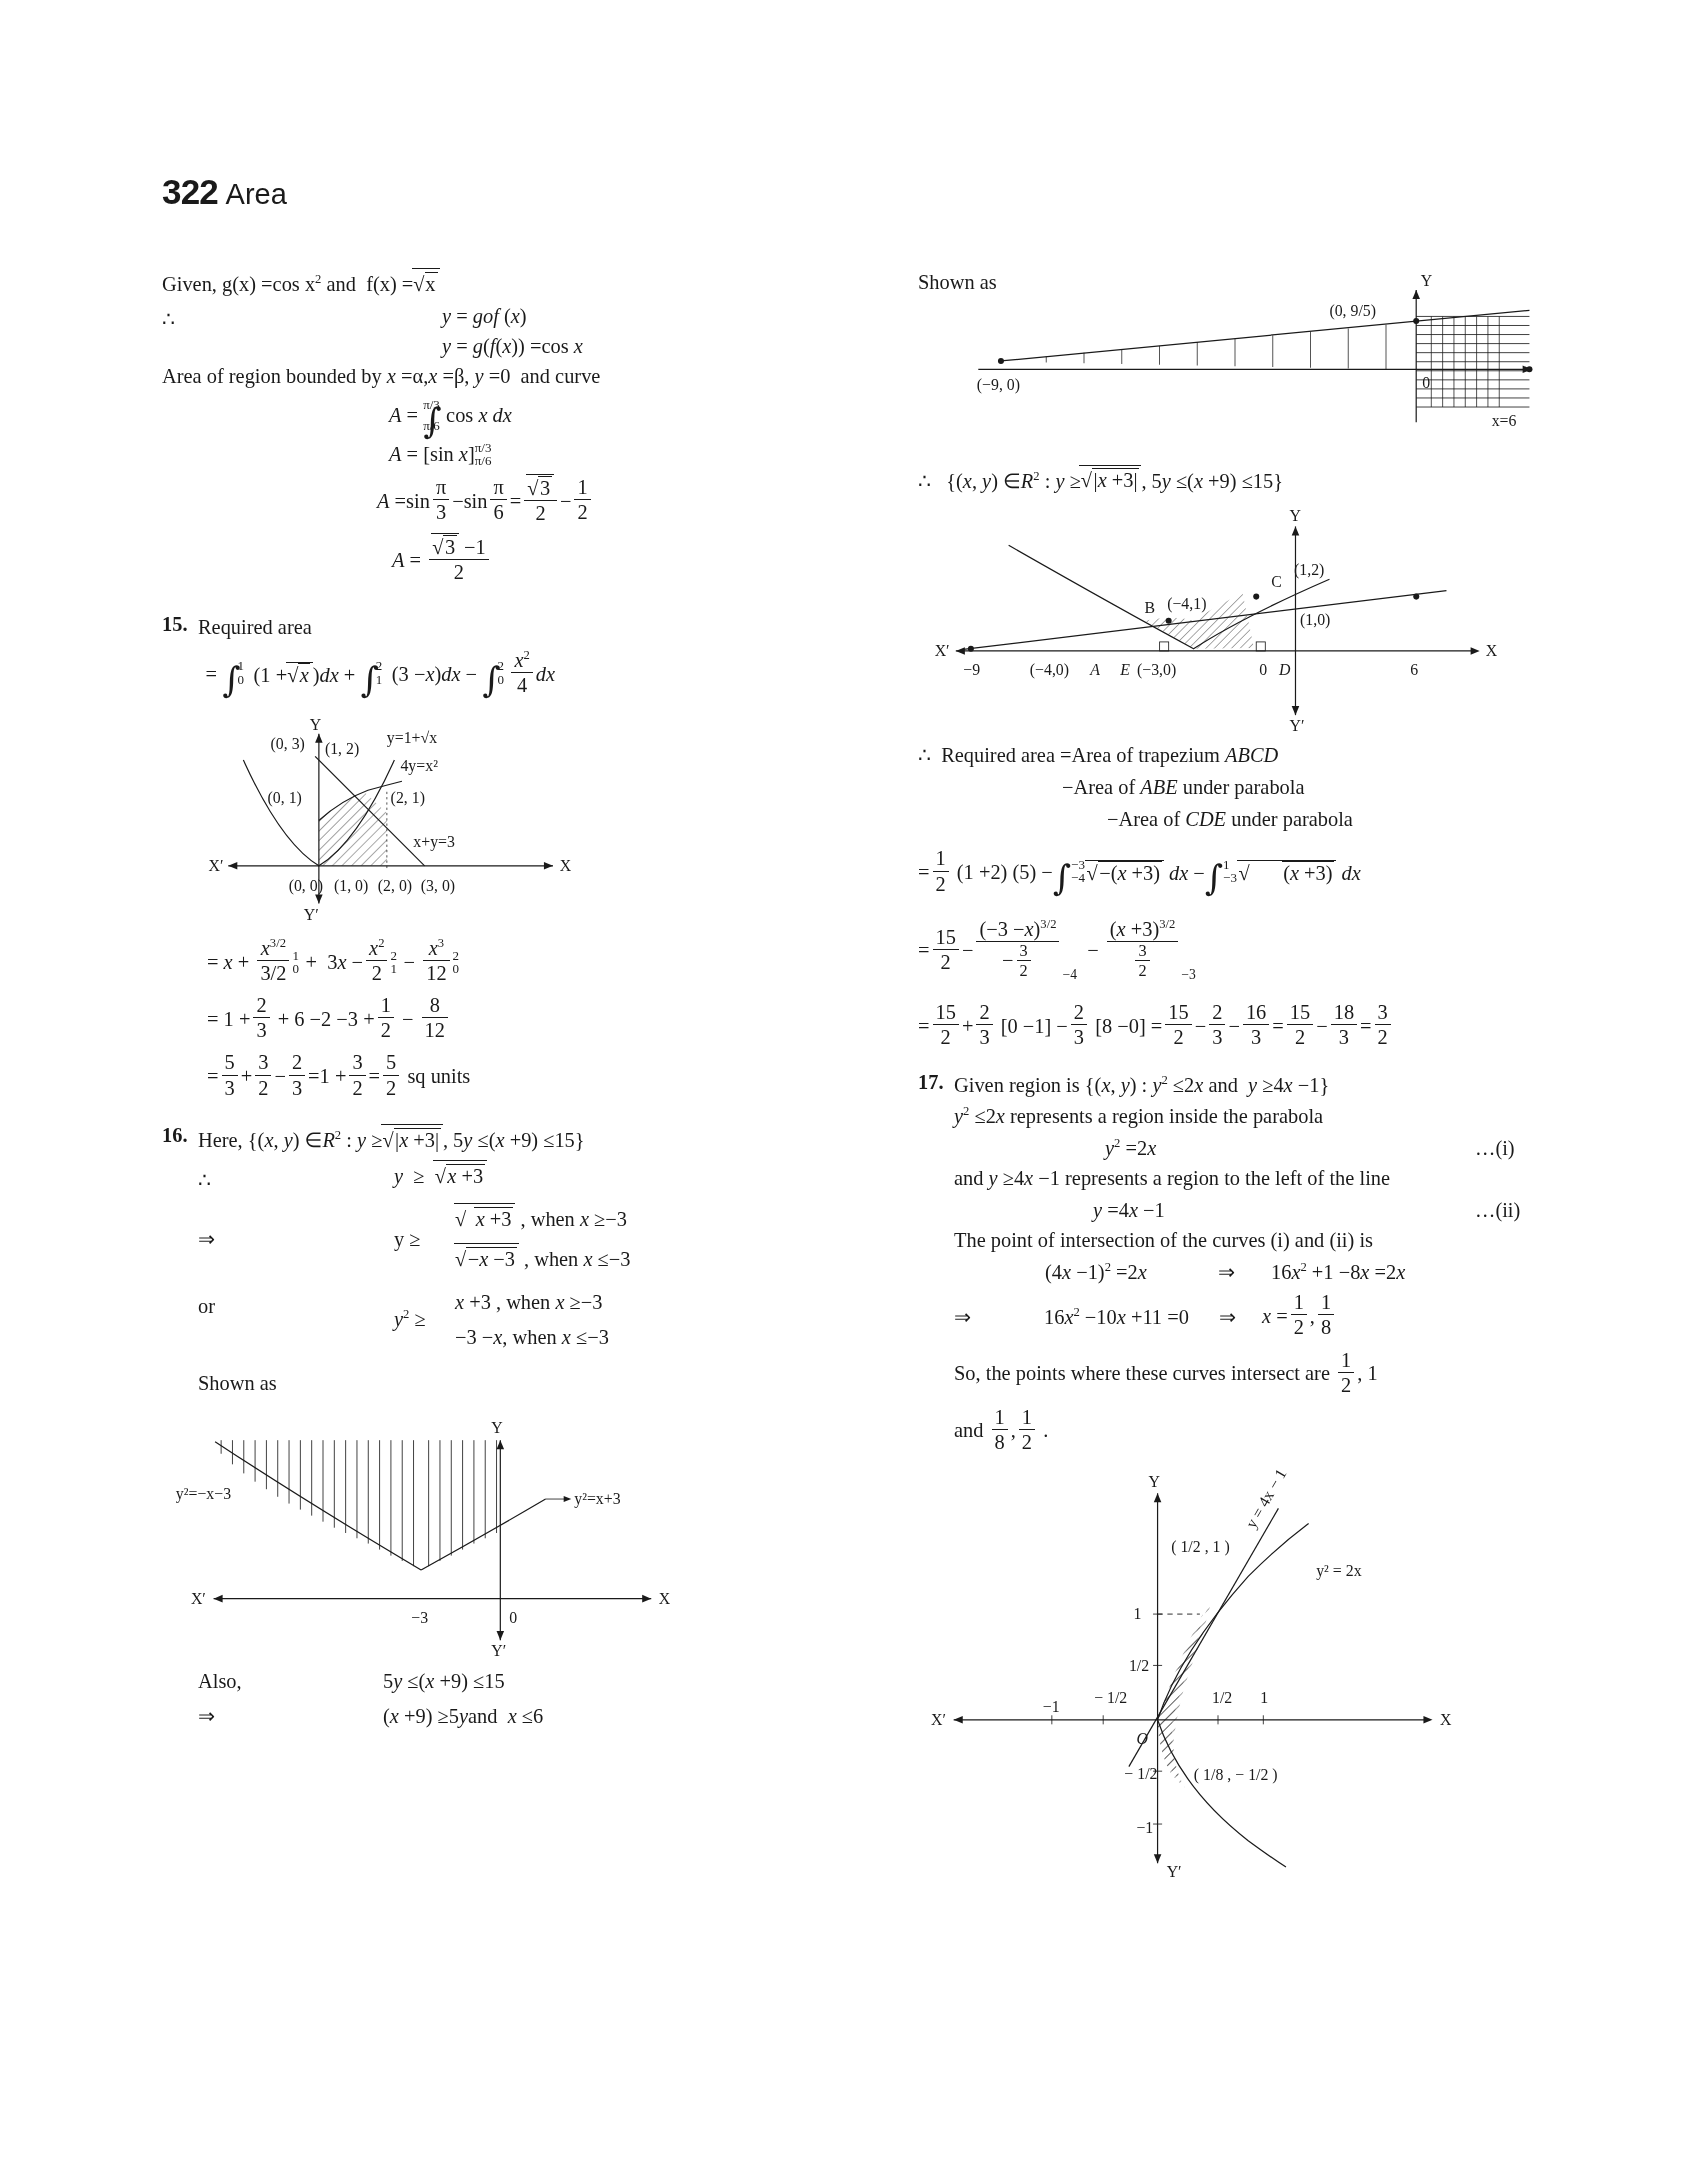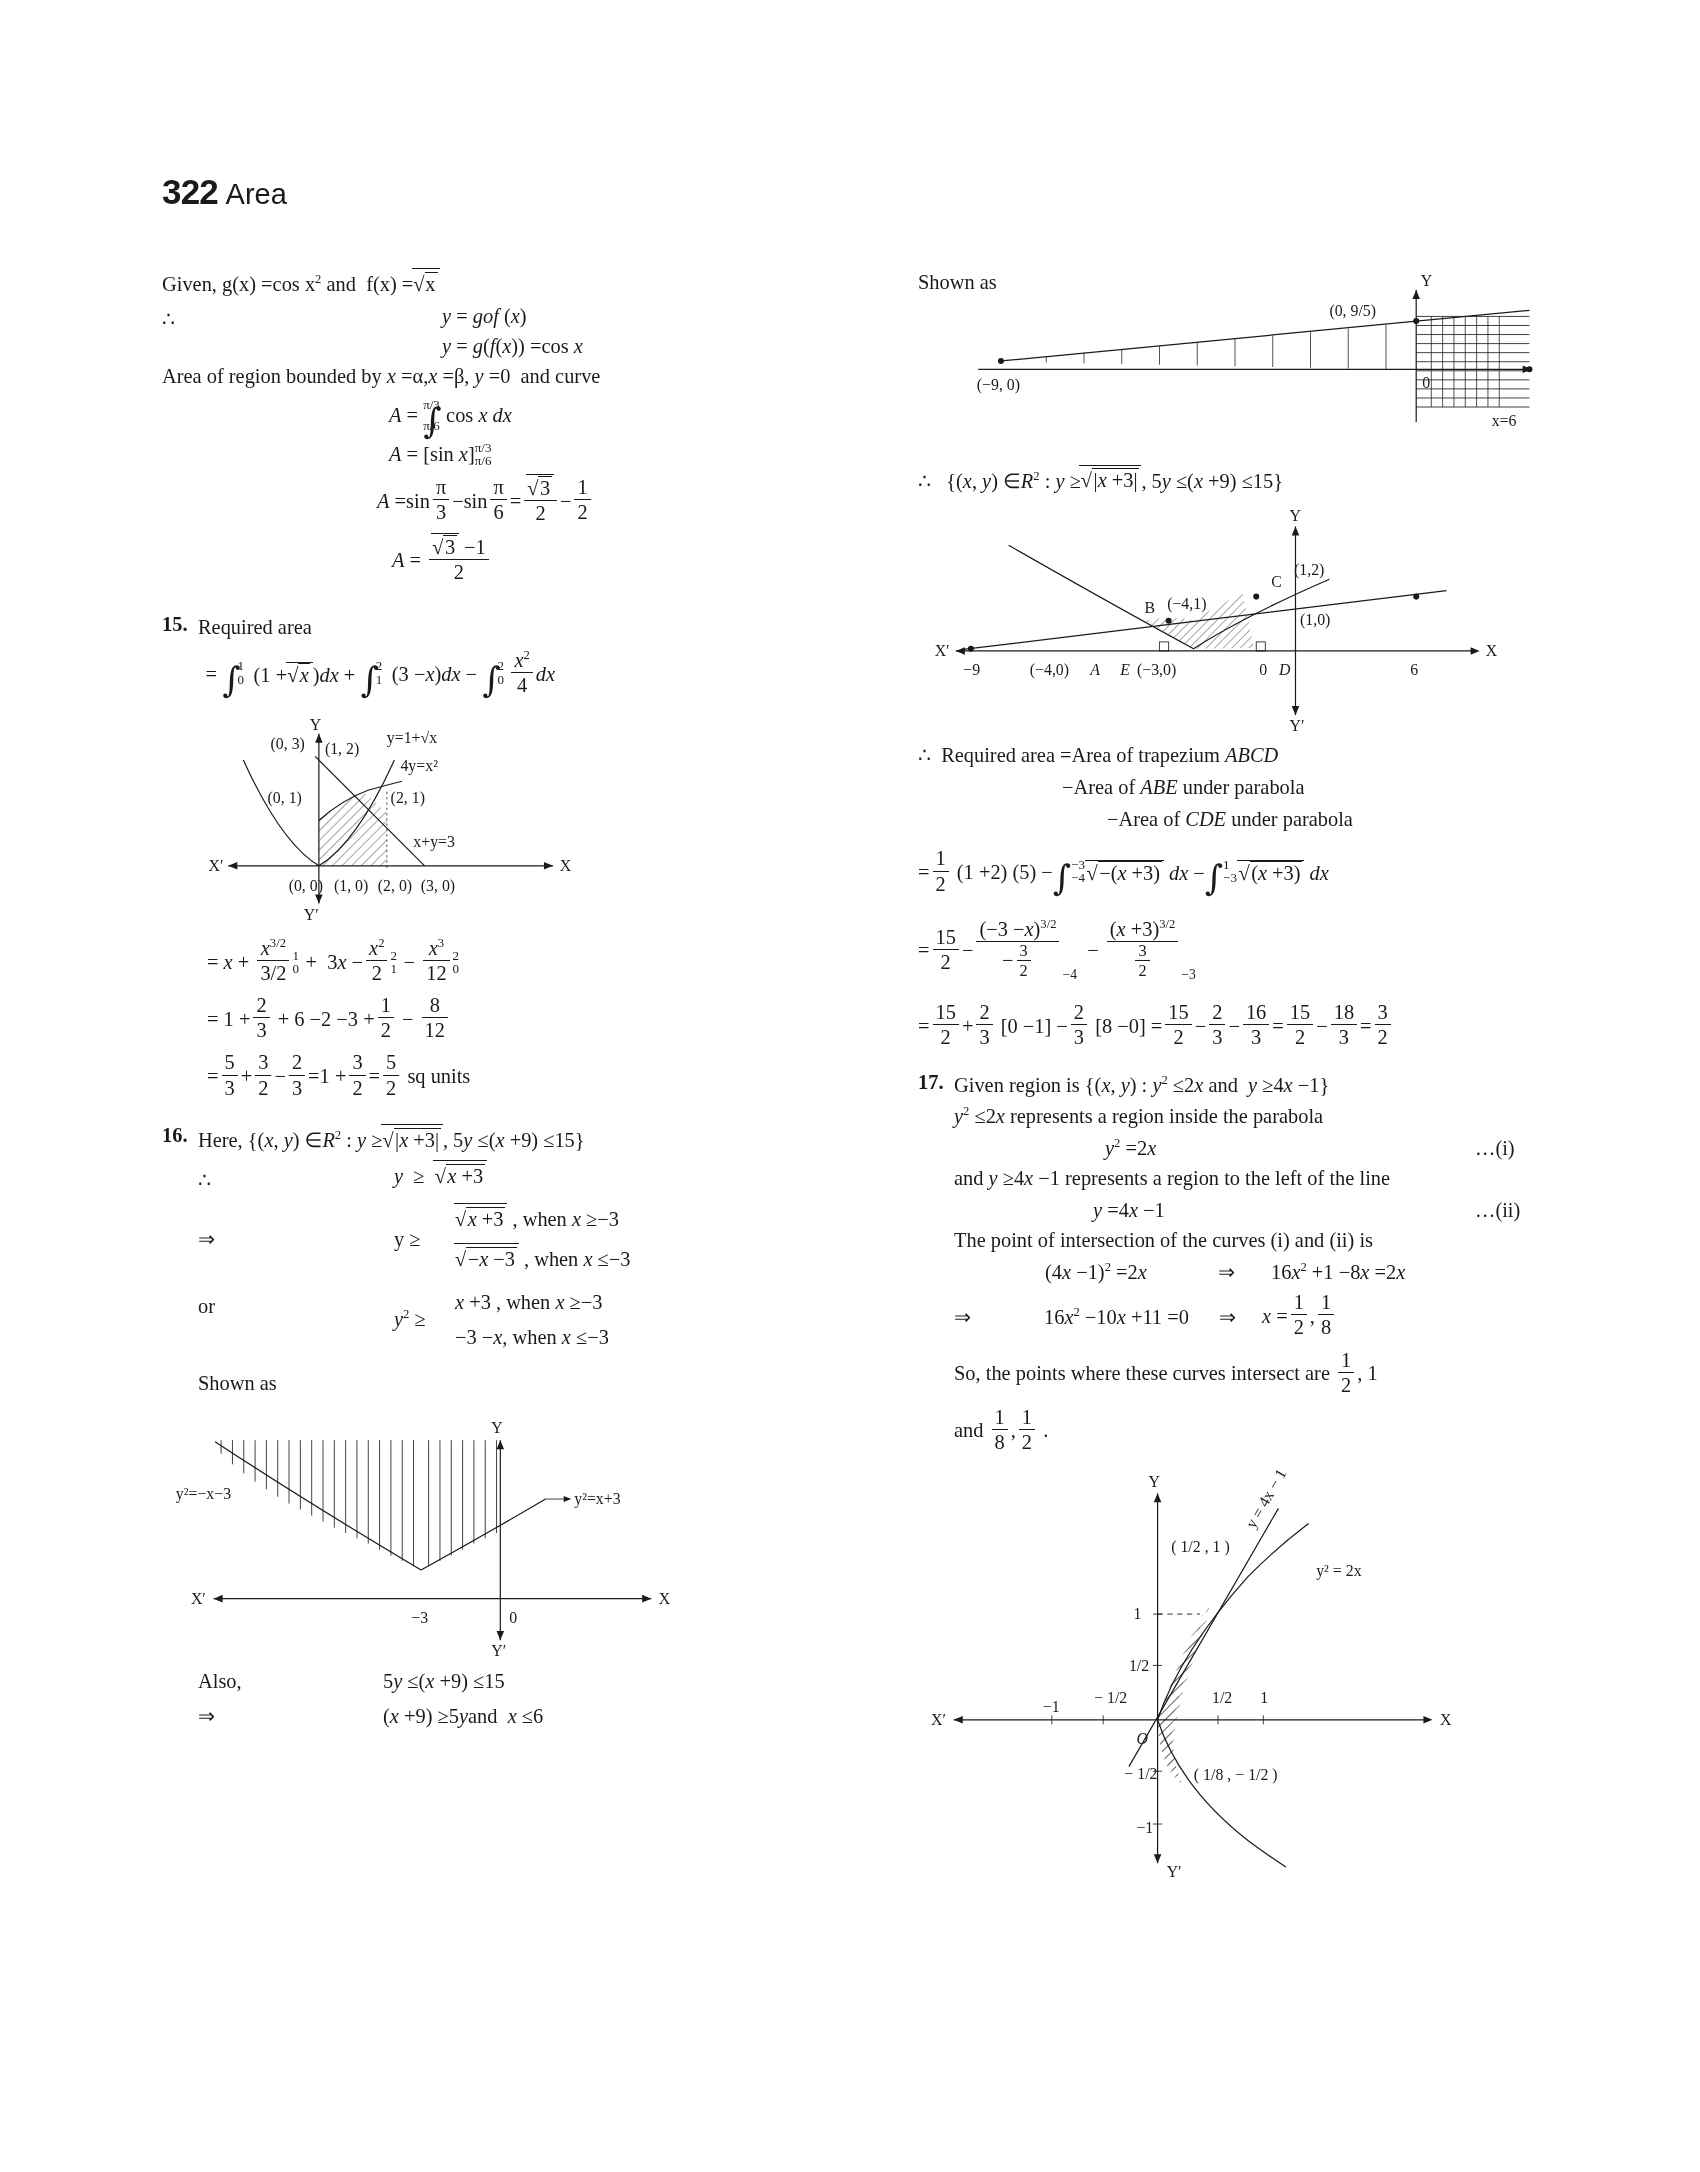--- a/index.html
+++ b/index.html
@@ -295,21 +295,21 @@
       </div>
 
       <div style="position:relative;height:42px;margin-top:4.5px;">
         <span class="line" style="position:absolute;left:0;top:6px;">∴</span>
         <span class="line" style="position:absolute;left:196px;top:0;"><i>y</i>&nbsp; ≥&nbsp; <span class="radical">√<span style="border-top:1.1px solid #1a1a1a;padding:0 1.5px;"><i>x</i> +3</span></span></span>
       </div>
 
       <div style="position:relative;height:80px;">
         <span class="line" style="position:absolute;left:0;top:23px;">⇒</span>
         <span class="line" style="position:absolute;left:196px;top:23px;">y ≥</span>
-        <span class="line" style="position:absolute;left:257px;top:1.5px;"><span class="radical">√<span style="border-top:1.1px solid #1a1a1a;padding:0 1.5px;"><i>x</i> +3</span></span> , when <i>x</i> ≥−3</span>
+        <span class="line" style="position:absolute;left:257px;top:1.5px;"><span class="radical">√<span style="border-top:1.1px solid #1a1a1a;padding:0 1.5px;margin-left:8px;"><i>x</i> +3</span></span> , when <i>x</i> ≥−3</span>
         <span class="line" style="position:absolute;left:257px;top:41px;"><span class="radical">√<span style="border-top:1.1px solid #1a1a1a;padding:0 1.5px;text-align:center;">−<i>x</i> −3</span></span> , when <i>x</i> ≤−3</span>
       </div>
 
       <div style="position:relative;height:80px;">
         <span class="line" style="position:absolute;left:0;top:10px;text-align:center;">or</span>
         <span class="line" style="position:absolute;left:196px;top:23px;"><i>y</i><span class="sup">2</span> ≥</span>
         <span class="line" style="position:absolute;left:257px;top:6px;"><i>x</i> +3 , when <i>x</i> ≥−3</span>
         <span class="line" style="position:absolute;left:257px;top:41px;">−3 −<i>x</i>, when <i>x</i> ≤−3</span>
       </div>
 
@@ -516,21 +516,21 @@
       <span class="lim" style="text-align:left;position:relative;top:-1.5px;">
           <span style="display:block;">−3</span>
           <span style="display:block;">−4</span>
         </span>
       <span><span class="radical">√<span style="border-top:1.1px solid #1a1a1a;padding:0 1.5px;">−(<i>x</i> +3)</span></span> <i>dx</i> −</span>
       <span class="intg">∫</span>
       <span class="lim" style="text-align:left;position:relative;top:-1.5px;">
           <span style="display:block;">1</span>
           <span style="display:block;">−3</span>
         </span>
-      <span><span class="radical">√<span style="border-top:1.1px solid #1a1a1a;padding:0 1.5px;">(<i>x</i> +3)</span></span> <i>dx</i></span>
+      <span><span class="radical">√<span style="border-top:1.1px solid #1a1a1a;padding:0 1.5px;margin-left:32px;">(<i>x</i> +3)</span></span> <i>dx</i></span>
     </div>
 
     <div class="eqrow" style="margin-top:21px;">
       <span>=</span>
       <span class="frac">
           <span class="n">15</span>
           <span class="d">2</span>
         </span>
       <span>−</span>
       <span class="frac">

